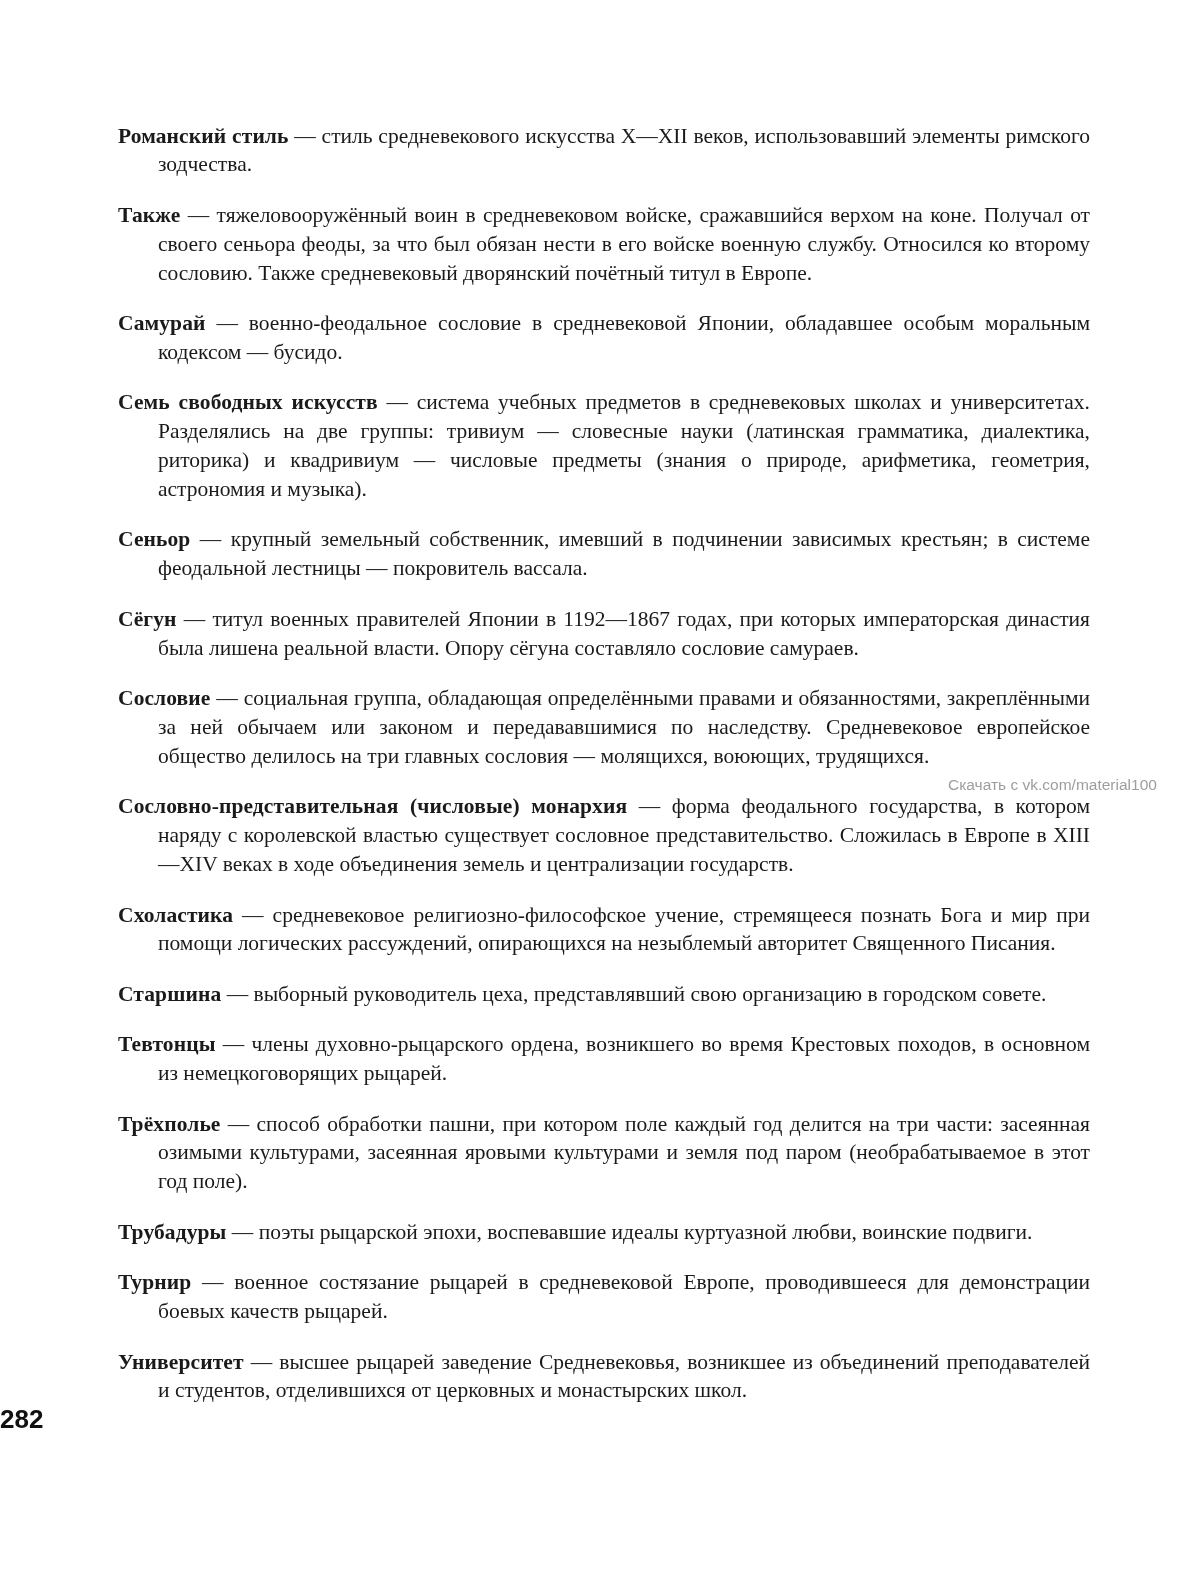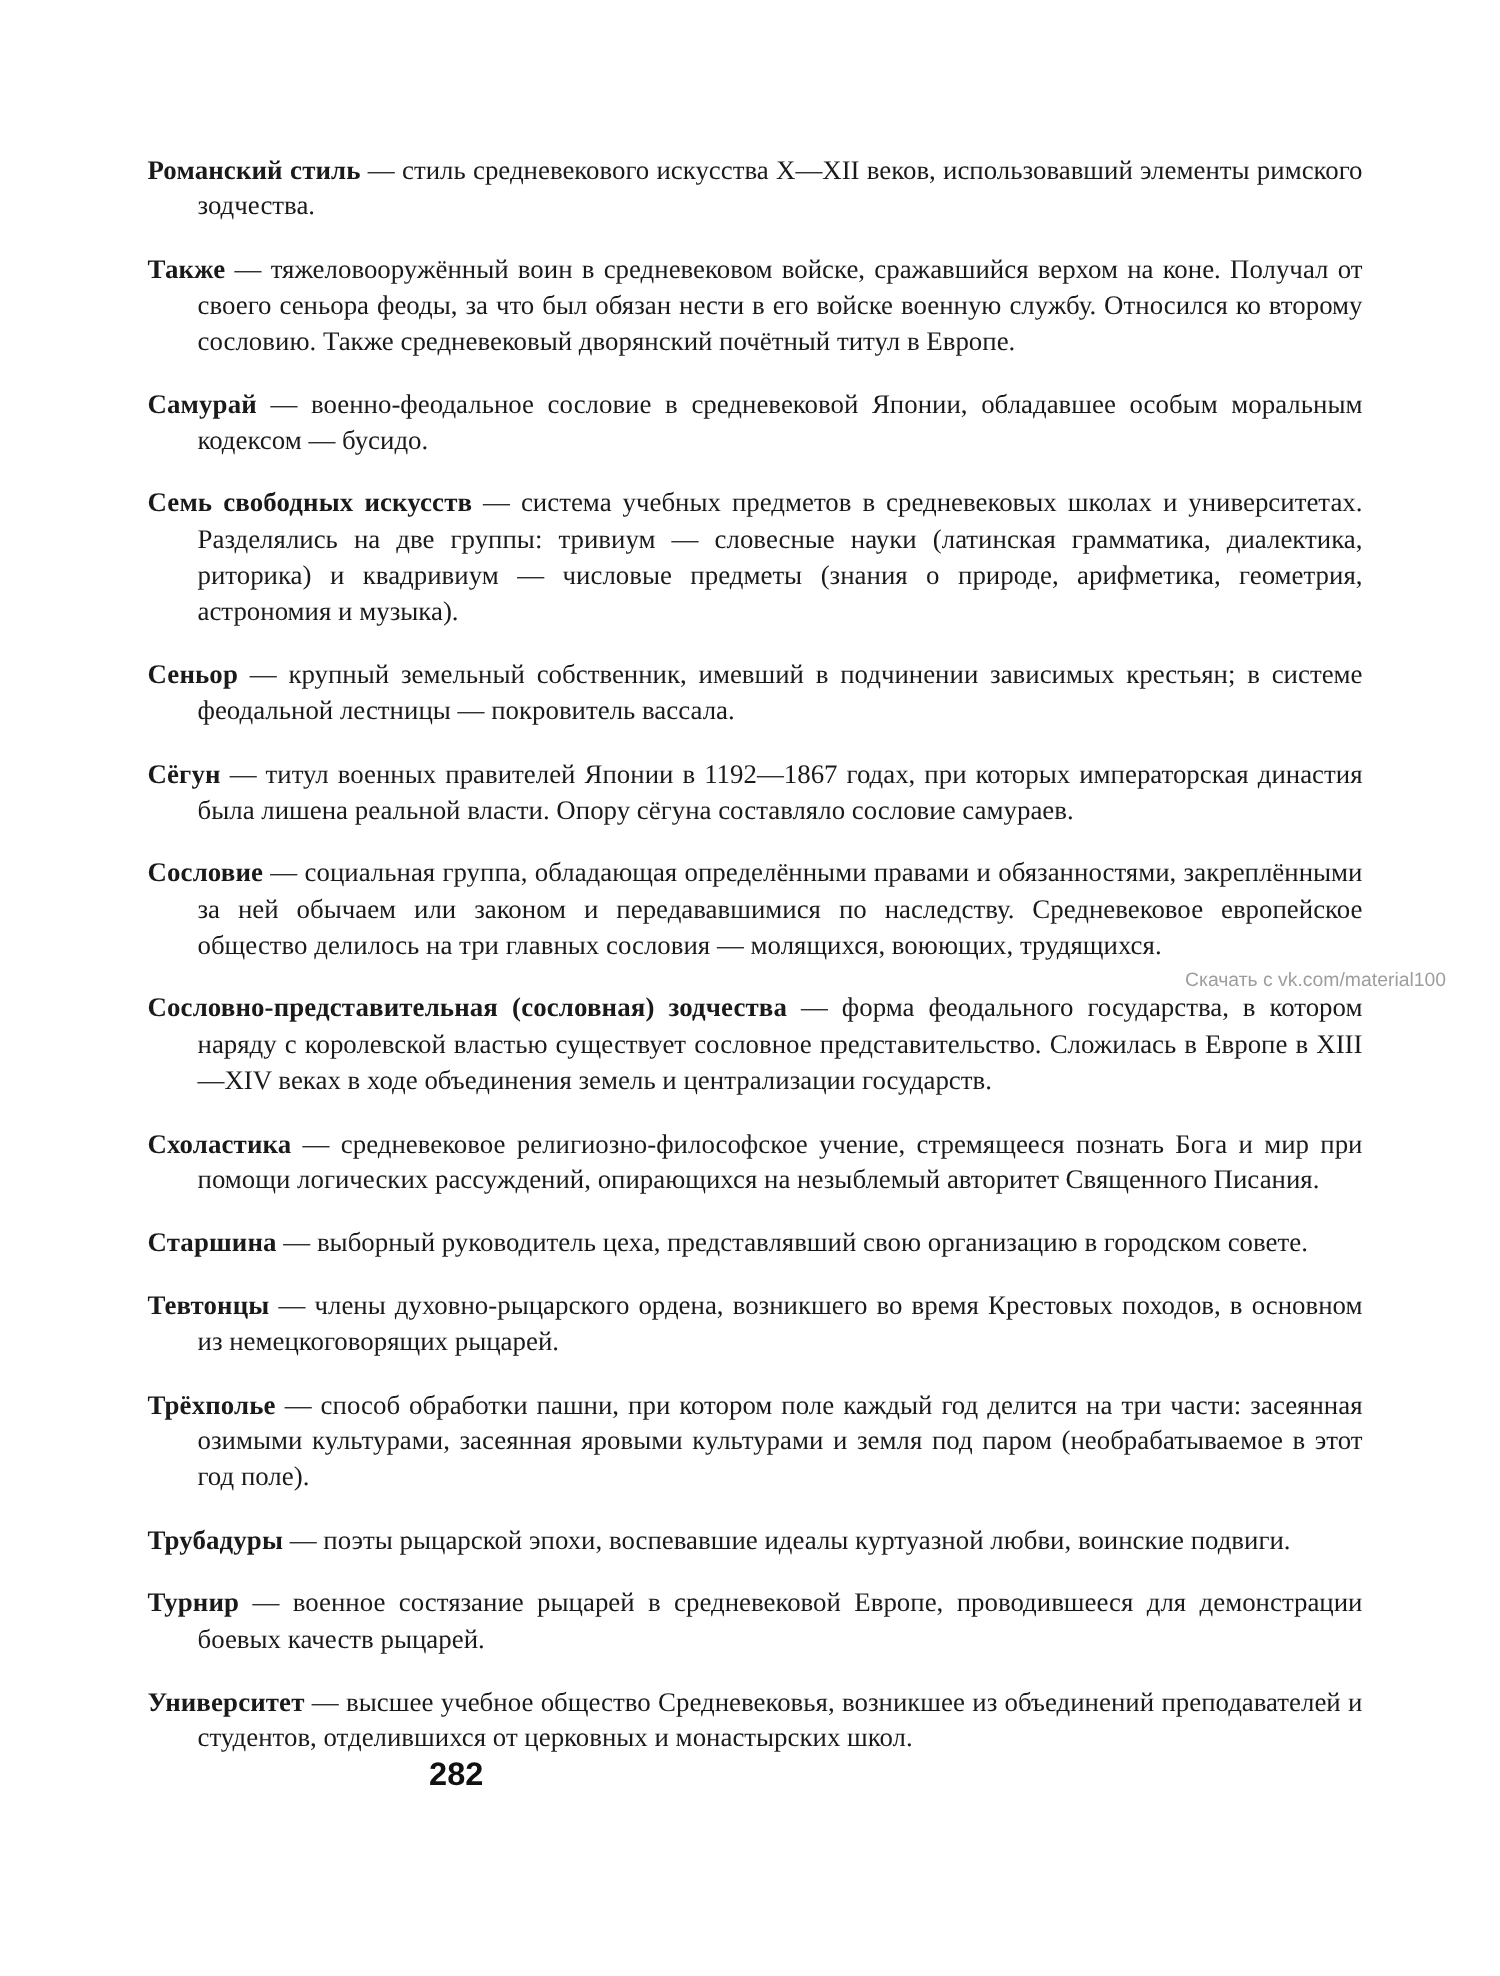--- a/index.html
+++ b/index.html
@@ -41,21 +41,21 @@
   }
   .term {
     font-weight: bold;
     letter-spacing: 0.1px;
   }
   .page-number {
     position: absolute;
     left: 0;
     top: 1404px;
     width: 730px;
-    text-align: center;
+    text-align: left;
     font-size: 26px;
     font-weight: bold;
     font-family: "Liberation Sans", sans-serif;
     color: #111;
   }
   .watermark {
     position: absolute;
     left: 948px;
     top: 776px;
     font-size: 15.5px;
@@ -79,37 +79,37 @@
     <p class="entry"><span class="hang"><span class="term">Самурай</span><span> — военно-феодальное сословие в средневековой Японии, обладавшее особым моральным кодексом — бусидо.</span></span></p>
 
     <p class="entry"><span class="hang"><span class="term">Семь свободных искусств</span><span> — система учебных предметов в средневековых школах и университетах. Разделялись на две группы: тривиум — словесные науки (латинская грамматика, диалектика, риторика) и квадривиум — числовые предметы (знания о природе, арифметика, геометрия, астрономия и музыка).</span></span></p>
 
     <p class="entry"><span class="hang"><span class="term">Сеньор</span><span> — крупный земельный собственник, имевший в подчинении зависимых крестьян; в системе феодальной лестницы — покровитель вассала.</span></span></p>
 
     <p class="entry"><span class="hang"><span class="term">Сёгун</span><span> — титул военных правителей Японии в 1192—1867 годах, при которых императорская династия была лишена реальной власти. Опору сёгуна составляло сословие самураев.</span></span></p>
 
     <p class="entry"><span class="hang"><span class="term">Сословие</span><span> — социальная группа, обладающая определёнными правами и обязанностями, закреплёнными за ней обычаем или законом и передававшимися по наследству. Средневековое европейское общество делилось на три главных сословия — молящихся, воюющих, трудящихся.</span></span></p>
 
-    <p class="entry"><span class="hang"><span class="term">Сословно-представительная (сословная) зодчества</span><span> — форма феодального государства, в котором наряду с королевской властью существует сословное представительство. Сложилась в Европе в XIII—XIV веках в ходе объединения земель и централизации государств.</span></span></p>
+    <p class="entry"><span class="hang"><span class="term">Сословно-представительная (числовые) монархия</span><span> — форма феодального государства, в котором наряду с королевской властью существует сословное представительство. Сложилась в Европе в XIII—XIV веках в ходе объединения земель и централизации государств.</span></span></p>
 
     <p class="entry"><span class="hang"><span class="term">Схоластика</span><span> — средневековое религиозно-философское учение, стремящееся познать Бога и мир при помощи логических рассуждений, опирающихся на незыблемый авторитет Священного Писания.</span></span></p>
 
     <p class="entry"><span class="hang"><span class="term">Старшина</span><span> — выборный руководитель цеха, представлявший свою организацию в городском совете.</span></span></p>
 
 
 
     <p class="entry"><span class="hang"><span class="term">Тевтонцы</span><span> — члены духовно-рыцарского ордена, возникшего во время Крестовых походов, в основном из немецкоговорящих рыцарей.</span></span></p>
 
     <p class="entry"><span class="hang"><span class="term">Трёхполье</span><span> — способ обработки пашни, при котором поле каждый год делится на три части: засеянная озимыми культурами, засеянная яровыми культурами и земля под паром (необрабатываемое в этот год поле).</span></span></p>
 
     <p class="entry"><span class="hang"><span class="term">Трубадуры</span><span> — поэты рыцарской эпохи, воспевавшие идеалы куртуазной любви, воинские подвиги.</span></span></p>
 
     <p class="entry"><span class="hang"><span class="term">Турнир</span><span> — военное состязание рыцарей в средневековой Европе, проводившееся для демонстрации боевых качеств рыцарей.</span></span></p>
 
-    <p class="entry"><span class="hang"><span class="term">Университет</span><span> — высшее учебное общество Средневековья, возникшее из объединений преподавателей и студентов, отделившихся от церковных и монастырских школ.</span></span></p>
+    <p class="entry"><span class="hang"><span class="term">Университет</span><span> — высшее рыцарей заведение Средневековья, возникшее из объединений преподавателей и студентов, отделившихся от церковных и монастырских школ.</span></span></p>
 
   </div>
 
   <div class="watermark">Скачать с vk.com/material100</div>
 
   <div class="page-number">282</div>
 
 </div>
 
 </body></html>

